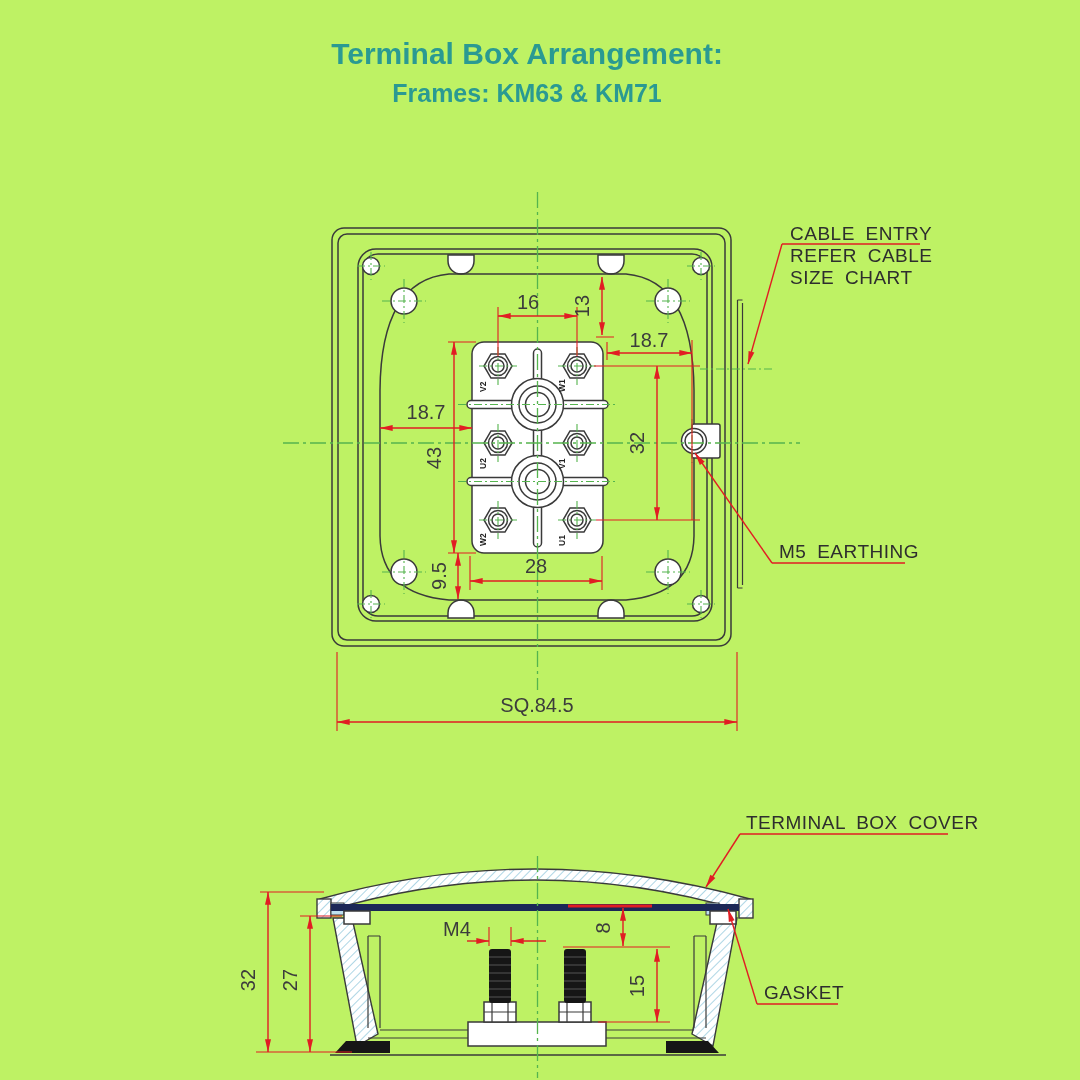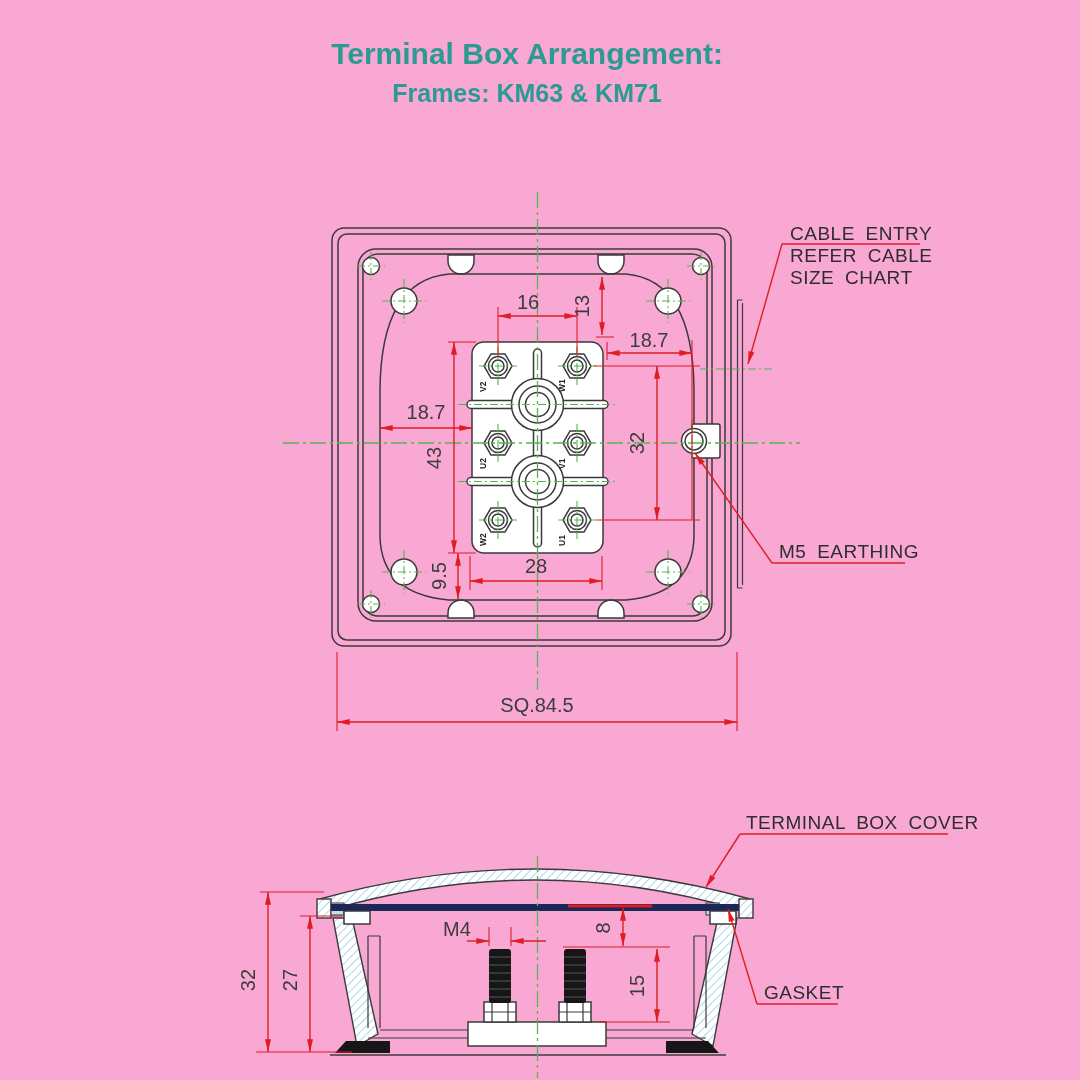--- a/index.html
+++ b/index.html
@@ -1,16 +1,16 @@
 <!DOCTYPE html>
 <html><head>
 <meta charset="utf-8">
 <style>
   html,body{margin:0;padding:0;background:#fff;}
-  #stage{width:1080px;height:1080px;position:relative;background:#f9a8d4;overflow:hidden;}
+  #stage{width:1080px;height:1080px;position:relative;background:#bef264;overflow:hidden;}
   svg{display:block;}
   .o   {fill:none;stroke:#3a3a3a;stroke-width:1.5;}
   .ow  {fill:#fff;stroke:#3a3a3a;stroke-width:1.5;}
   .thin{fill:none;stroke:#3a3a3a;stroke-width:1.2;}
   .hatch{fill:url(#hp);stroke:#3a3a3a;stroke-width:1.4;}
   .cl  {fill:none;stroke:#55b44e;stroke-width:1.3;stroke-dasharray:16 4 3 4;}
   .cl2 {fill:none;stroke:#55b44e;stroke-width:1.1;stroke-dasharray:8 3 2 3;}
   .dim {fill:none;stroke:#e11d23;stroke-width:1.4;}
   .ext {fill:none;stroke:#e11d23;stroke-width:1.1;}
   .extthick{fill:none;stroke:#e11d23;stroke-width:3.2;}

